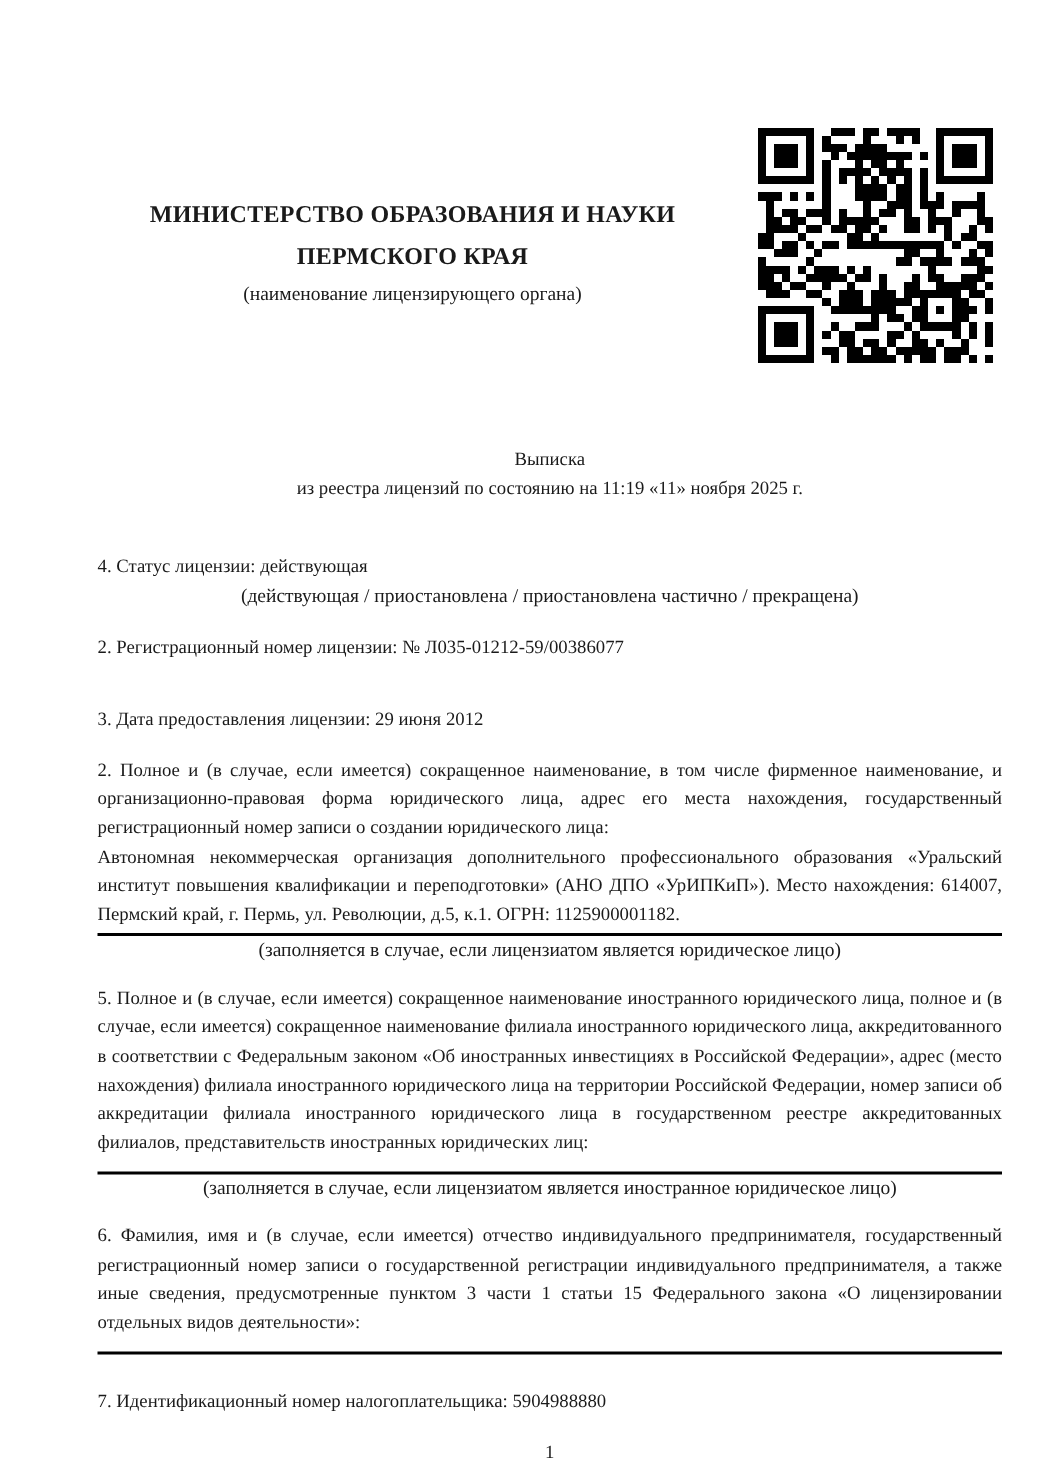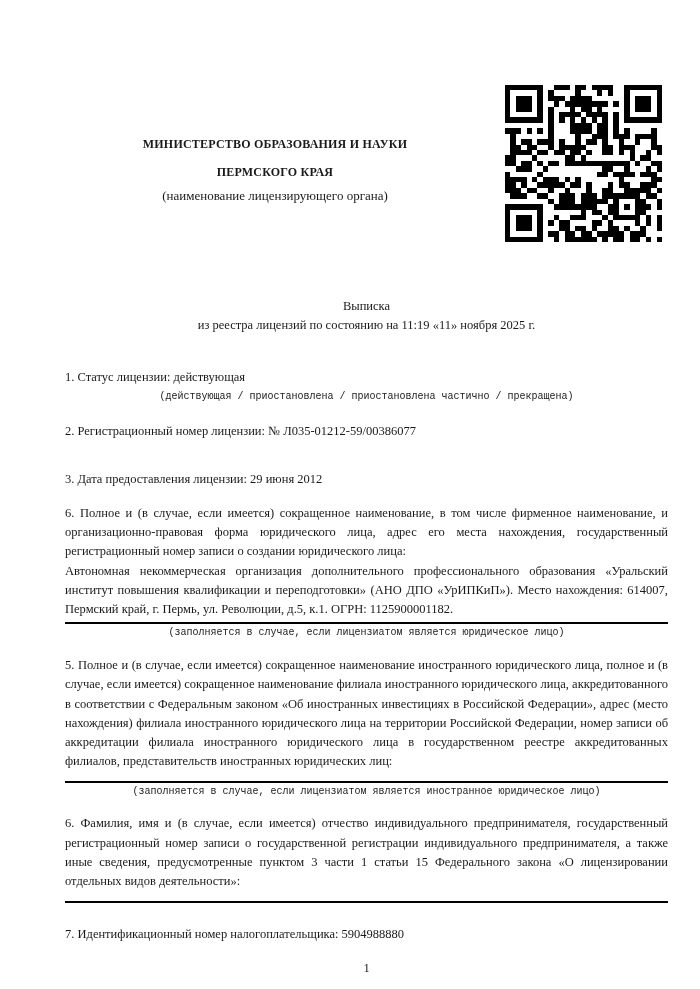--- a/index.html
+++ b/index.html
@@ -4,36 +4,36 @@
 <style>
   html,body{margin:0;padding:0;background:#ffffff;}
   .page{
     position:relative;width:700px;height:989px;background:#ffffff;
     color:#1a1a1a;font-family:"Liberation Serif","DejaVu Serif",serif;
     overflow:hidden;margin:0 auto;
   }
   .ministry{
     position:absolute;left:55px;top:130px;width:440px;text-align:center;
   }
-  .ministry .name{font-weight:bold;font-size:12px;line-height:28px;letter-spacing:.2px;}
+  .ministry .name{font-weight:bold;font-size:16px;line-height:28px;letter-spacing:.2px;}
   .ministry .caption{font-size:13px;line-height:13px;margin-top:3px;}
   .qr{
     position:absolute;left:505px;top:85px;width:157px;height:157px;
     shape-rendering:crispEdges;
   }
   .content{
     position:absolute;left:65px;top:297px;width:603px;
     font-size:12.5px;line-height:19.2px;
   }
   .doc-title{text-align:center;}
   .doc-title div{display:block;}
   p.body{margin:0;}
   .just{text-align:justify;text-align-last:left;}
   .note{
-    font-size:10px;line-height:13px;text-align:center;margin-top:2px;font-family:Liberation Mono, monospace;
+    font-size:13px;line-height:13px;text-align:center;margin-top:2px;
   }
   .fill-line{border:0;border-top:2px solid #000;height:0;margin:3px 0 0 0;width:100%;}
   .mt-item1{margin-top:33px;}
   .mt-item2{margin-top:19px;}
   .mt-item3{margin-top:29px;}
   .mt-item4{margin-top:15px;}
   .mt-item5{margin-top:17px;}
   .mt-item6{margin-top:16px;}
   .mt-item7{margin-top:22px;}
   .fill-gap{margin-top:10px;}
@@ -502,34 +502,34 @@
     </svg>
 
   <div class="content">
 
     <div class="doc-title">
       <div>Выписка</div>
       <div>из реестра лицензий по состоянию на 11:19 «11» ноября 2025 г.</div>
     </div>
 
     <div class="mt-item1">
-      <p class="body">1. Статус лицензии: действующая</p>
+      <p class="body">4. Статус лицензии: действующая</p>
       <div class="note">(действующая / приостановлена / приостановлена частично / прекращена)</div>
     </div>
 
     <div class="mt-item2">
       <p class="body">2. Регистрационный номер лицензии: № Л035-01212-59/00386077</p>
     </div>
 
     <div class="mt-item3">
       <p class="body">3. Дата предоставления лицензии: 29 июня 2012</p>
     </div>
 
     <div class="mt-item4">
-      <p class="body just">6. Полное и (в случае, если имеется) сокращенное наименование, в том числе фирменное наименование, и организационно-правовая форма юридического лица, адрес его места нахождения, государственный регистрационный номер записи о создании юридического лица:</p>
+      <p class="body just">2. Полное и (в случае, если имеется) сокращенное наименование, в том числе фирменное наименование, и организационно-правовая форма юридического лица, адрес его места нахождения, государственный регистрационный номер записи о создании юридического лица:</p>
       <p class="body just">Автономная некоммерческая организация дополнительного профессионального образования «Уральский институт повышения квалификации и переподготовки» (АНО ДПО «УрИПКиП»). Место нахождения: 614007, Пермский край, г. Пермь, ул. Революции, д.5, к.1. ОГРН: 1125900001182.</p>
       <div class="fill-line"></div>
       <div class="note">(заполняется в случае, если лицензиатом является юридическое лицо)</div>
     </div>
 
     <div class="mt-item5">
       <p class="body just">5. Полное и (в случае, если имеется) сокращенное наименование иностранного юридического лица, полное и (в случае, если имеется) сокращенное наименование филиала иностранного юридического лица, аккредитованного в соответствии с Федеральным законом «Об иностранных инвестициях в Российской Федерации», адрес (место нахождения) филиала иностранного юридического лица на территории Российской Федерации, номер записи об аккредитации филиала иностранного юридического лица в государственном реестре аккредитованных филиалов, представительств иностранных юридических лиц:</p>
       <div class="fill-line fill-gap"></div>
       <div class="note">(заполняется в случае, если лицензиатом является иностранное юридическое лицо)</div>
     </div>

